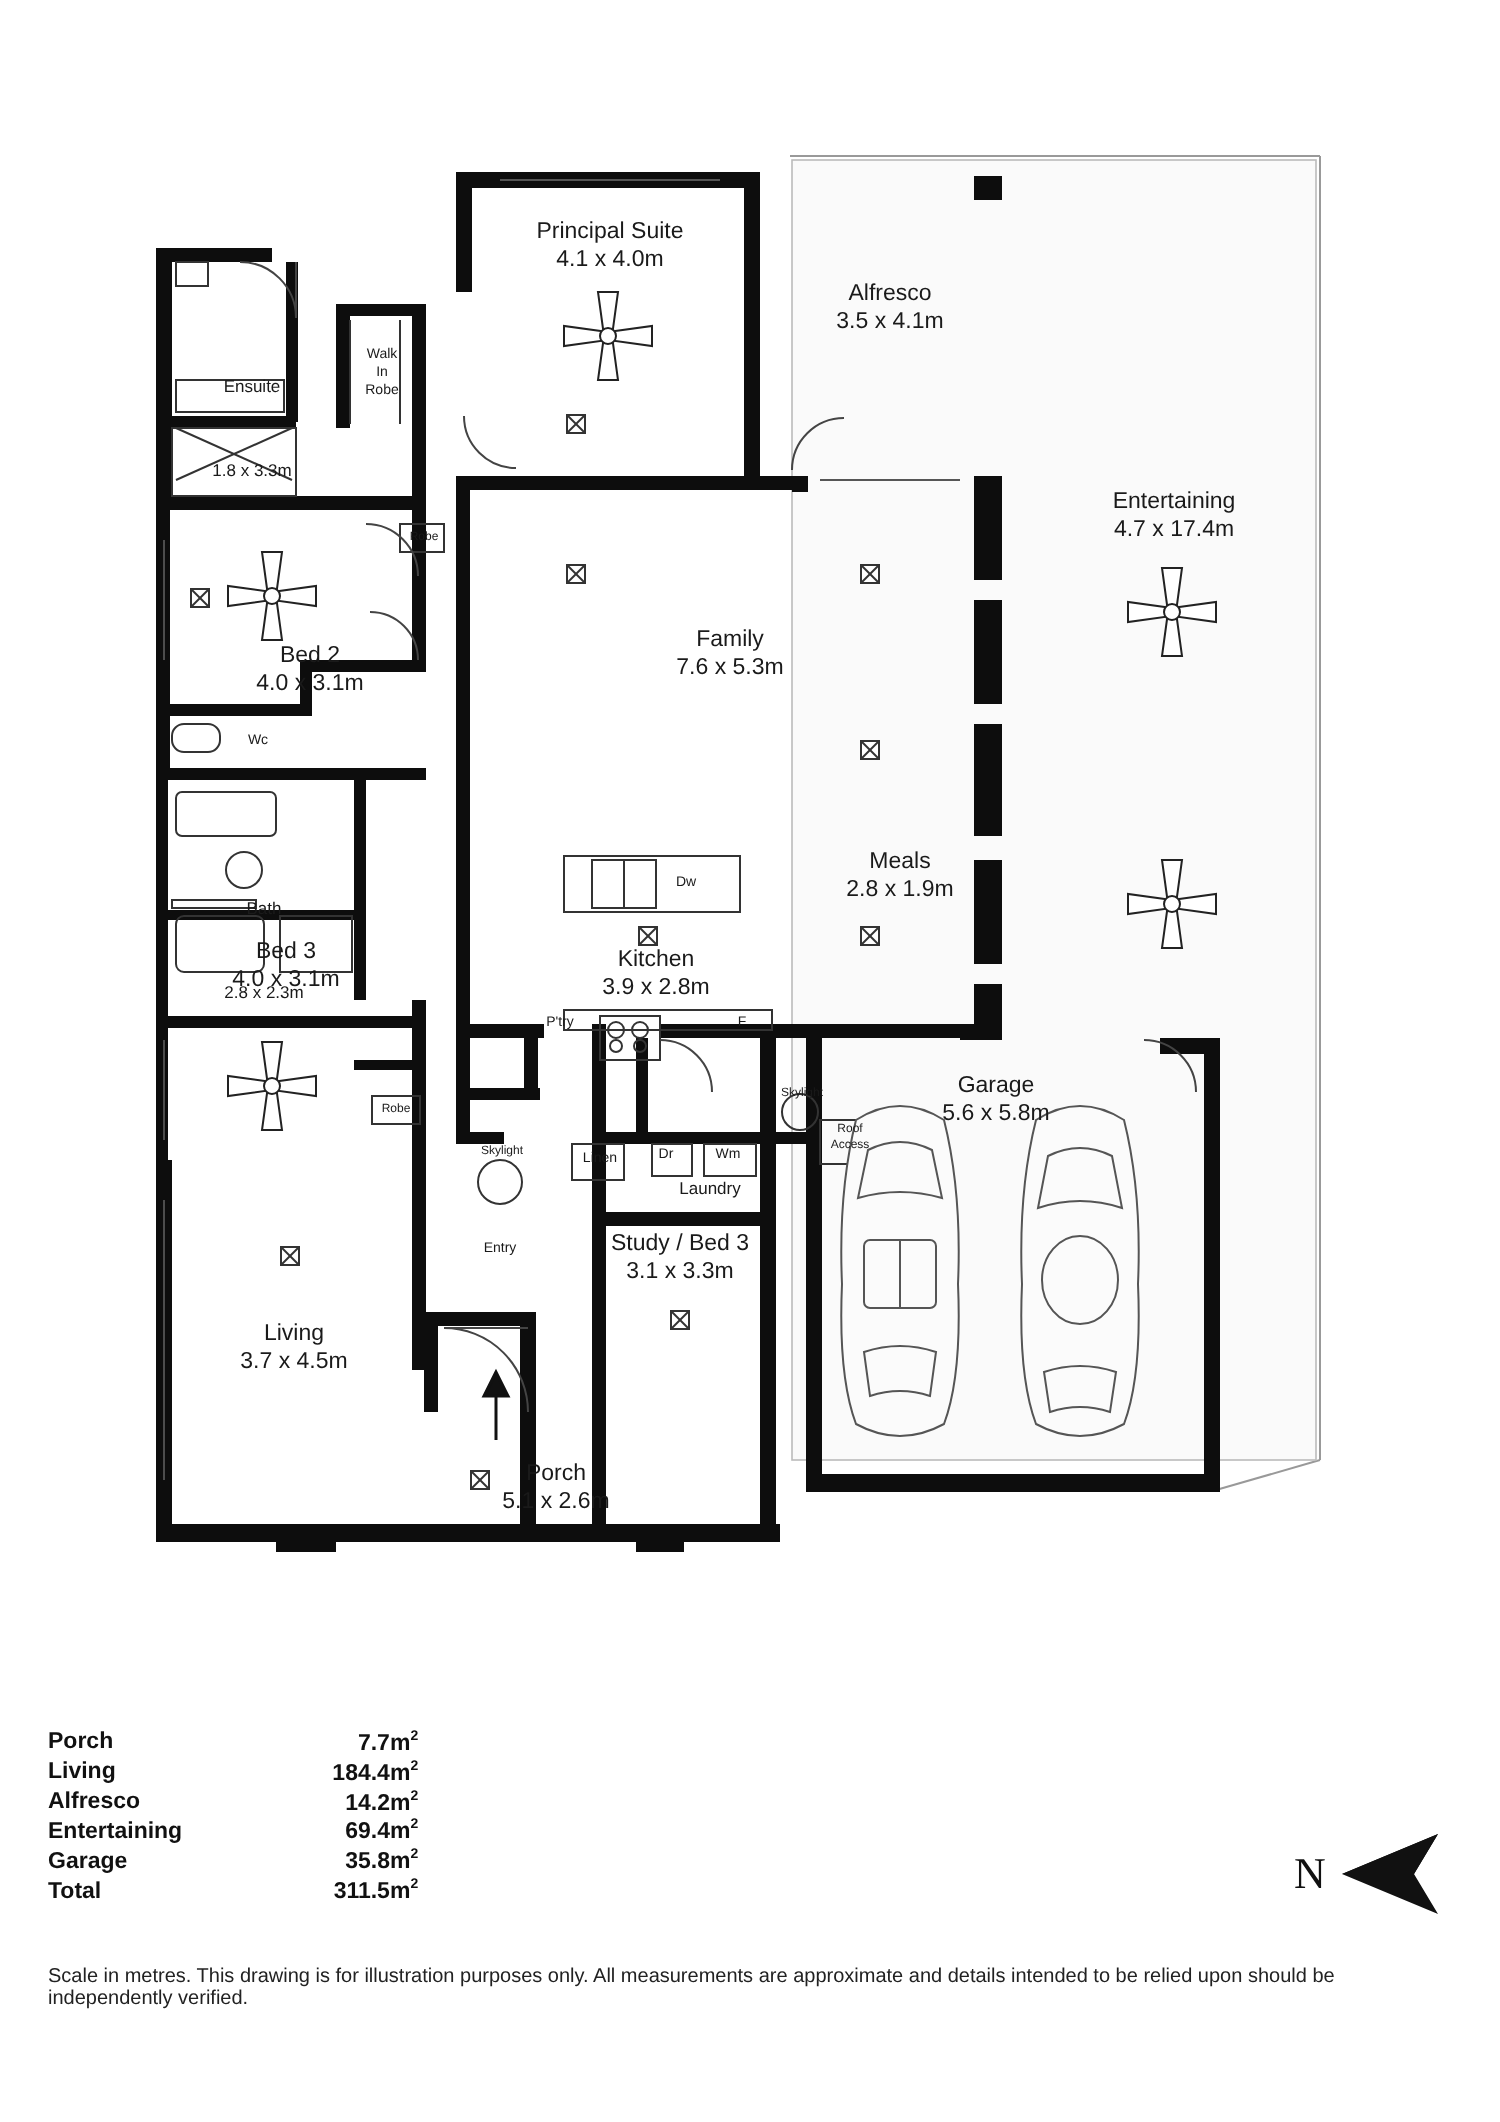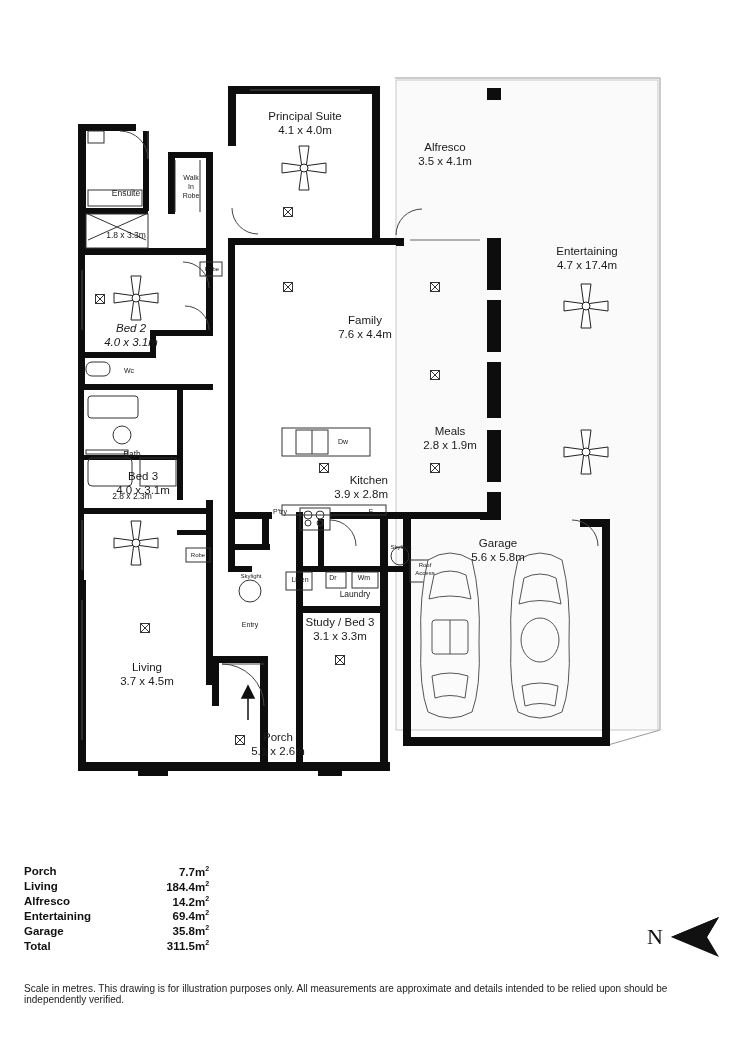--- a/index.html
+++ b/index.html
@@ -248,41 +248,41 @@
 </div>
 <div class="lbl sm" style="left:86px;top:156px;width:80px;">
   <span class="t1">Ensuite</span>
   <span class="t2">1.8 x 3.3m</span>
 </div>
 <div class="lbl xs" style="left:168px;top:174px;width:46px;line-height:1.25;">
   <span class="t1">Walk</span>
   <span class="t1">In</span>
   <span class="t1">Robe</span>
 </div>
-<div class="lbl" style="left:66px;top:322px;width:130px;font-style:italic;">
+<div class="lbl" style="left:90px;top:322px;width:130px;">
   <span class="t1">Bed 2</span>
   <span class="t2">4.0 x 3.1m</span>
 </div>
 <div class="lbl" style="left:300px;top:314px;width:130px;">
   <span class="t1">Family</span>
-  <span class="t2">7.6 x 4.4m</span>
+  <span class="t2">7.6 x 5.3m</span>
 </div>
 <div class="lbl sm" style="left:90px;top:417px;width:84px;">
   <span class="t1">Bath</span>
   <span class="t2">2.8 x 2.3m</span>
 </div>
 <div class="lbl" style="left:395px;top:425px;width:110px;">
   <span class="t1">Meals</span>
   <span class="t2">2.8 x 1.9m</span>
 </div>
 <div class="lbl" style="left:78px;top:470px;width:130px;">
   <span class="t1">Bed 3</span>
   <span class="t2">4.0 x 3.1m</span>
 </div>
-<div class="lbl" style="left:268px;top:474px;width:120px;text-align:right;">
+<div class="lbl" style="left:268px;top:474px;width:120px;">
   <span class="t1">Kitchen</span>
   <span class="t2">3.9 x 2.8m</span>
 </div>
 <div class="lbl" style="left:443px;top:537px;width:110px;">
   <span class="t1">Garage</span>
   <span class="t2">5.6 x 5.8m</span>
 </div>
 <div class="lbl sm" style="left:322px;top:557px;width:66px;">
   <span class="t1">Laundry</span>
 </div>

